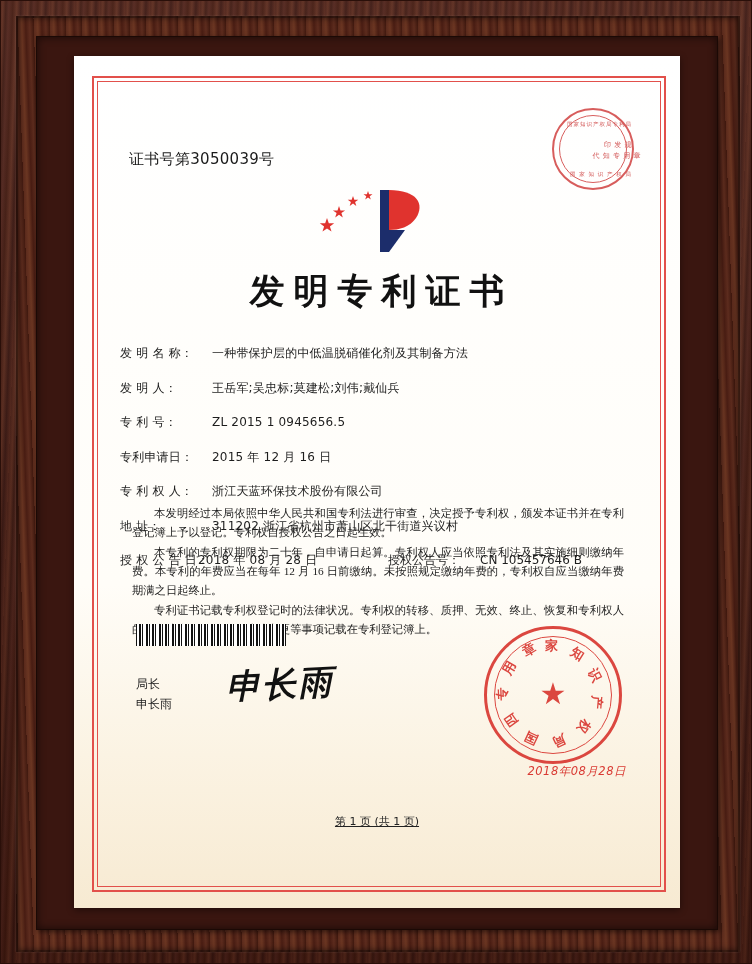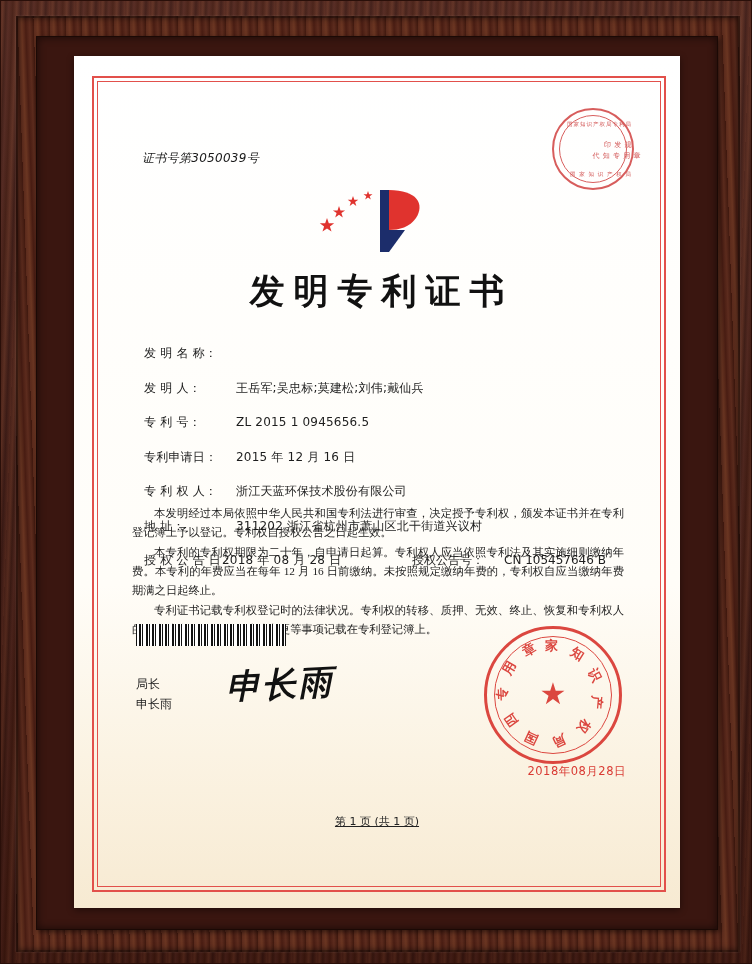--- a/index.html
+++ b/index.html
@@ -73,25 +73,24 @@
   .content {
     position: absolute;
     left: 40px; top: 40px;
     width: 526px;
     height: 772px;
     color: #1d1d1d;
   }
 
   .cert-no {
     position: absolute;
-    left: 28px; top: 54px;
-    font-size: 12px;
+    left: 15px; top: 54px;
+    font-size: 15px;
     letter-spacing: 0.3px;
     color: #1a1a1a;
-    font-style: italic;
   }
 
   
   .top-seal {
     position: absolute;
     right: 6px; top: 12px;
     width: 78px; height: 78px;
     border-radius: 50%;
     border: 2px solid #d4504f;
     color: #cf4a49;
@@ -136,21 +135,21 @@
     font-family: Liberation Sans, sans-serif;
     font-size: 35px;
     font-weight: bold;
     letter-spacing: 9px;
     color: #111;
     text-indent: 9px;
   }
 
   .fields {
     position: absolute;
-    left: 30px; top: 248px;
+    left: 6px; top: 248px;
     width: 492px;
     font-size: 12px;
     line-height: 1.5;
   }
   .field-row {
     display: flex;
     align-items: baseline;
     margin-bottom: 16.5px;
   }
   .field-label {
@@ -240,20 +239,21 @@
     font-size: 13px;
     font-weight: bold;
     white-space: nowrap;
   }
   .seal-date {
     position: absolute;
     right: 14px; top: 668px;
     font-size: 11.5px;
     color: #d93a33;
     letter-spacing: 0.5px;
+    font-style: italic;
   }
 
   .page-no {
     position: absolute;
     left: 0; right: 0; top: 718px;
     text-align: center;
     font-size: 11px;
     color: #222;
     text-decoration: underline;
   }
@@ -299,20 +299,21 @@
             <path d="M72 48 L88 48 L72 70 Z" fill="#1c2d6b"></path>
           </svg>
         </div>
       </div>
 
       <div class="title">发明专利证书</div>
 
       <div class="fields">
         <div class="field-row">
           <div class="field-label">发 明 名 称：</div>
+          <div class="field-value">一种带保护层的中低温脱硝催化剂及其制备方法</div>
         </div>
         <div class="field-row">
           <div class="field-label">发 明 人：</div>
           <div class="field-value">王岳军;吴忠标;莫建松;刘伟;戴仙兵</div>
         </div>
         <div class="field-row">
           <div class="field-label">专 利 号：</div>
           <div class="field-value">ZL 2015 1 0945656.5</div>
         </div>
         <div class="field-row">

